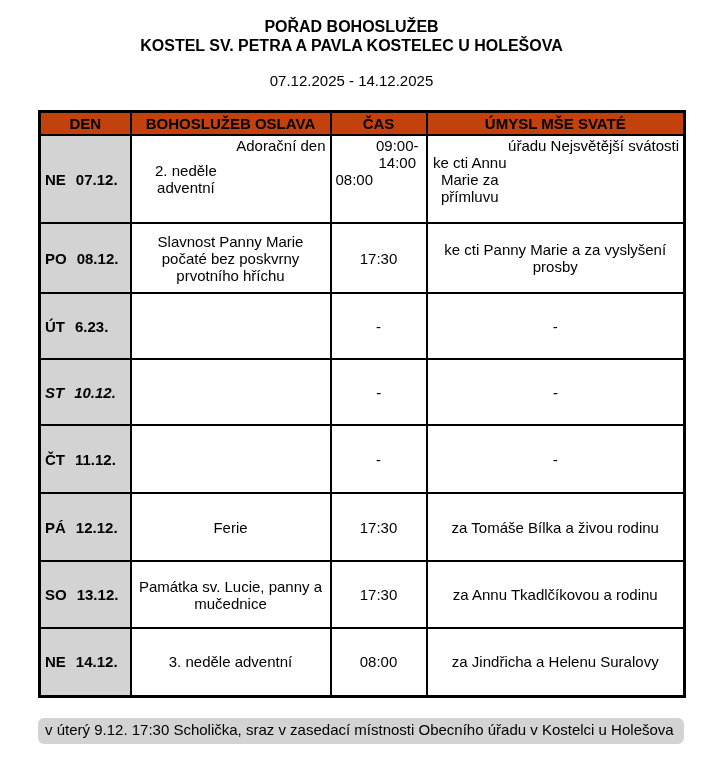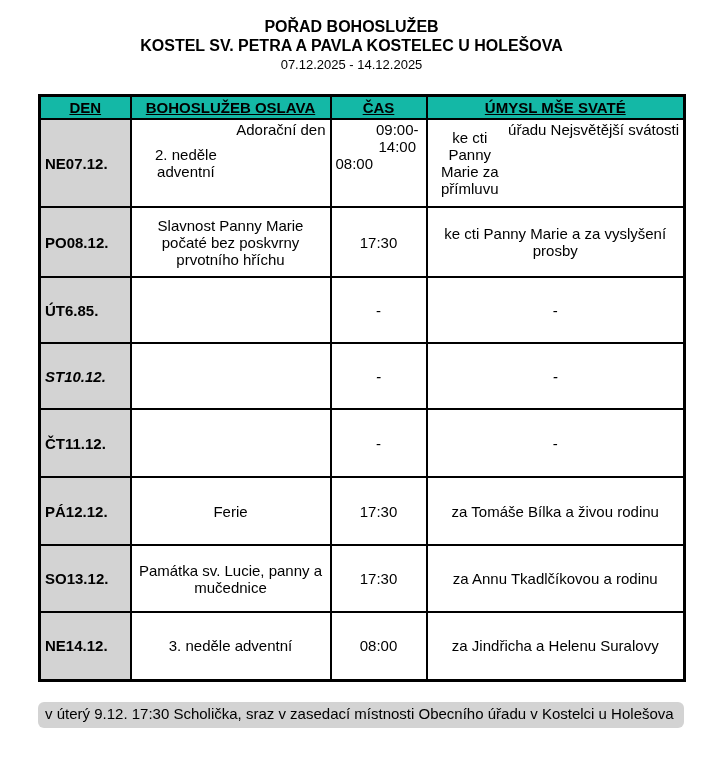--- a/index.html
+++ b/index.html
@@ -27,54 +27,55 @@
     font-size: 16px;
     font-weight: bold;
     line-height: 19px;
   }
   .title-line2 {
     font-size: 16px;
     font-weight: bold;
     line-height: 19px;
   }
   .title-line3 {
-    font-size: 13px;
+    font-size: 15px;
     font-weight: normal;
     line-height: 19px;
+    margin-top: 16px;
   }
   table.schedule {
     border-collapse: collapse;
     table-layout: fixed;
     margin: 20px 0 0 38px;
     border: 3px solid #000000;
   }
   table.schedule th,
   table.schedule td {
     border: 2px solid #000000;
     font-size: 15px;
     text-align: center;
     vertical-align: middle;
     padding: 0 4px;
     overflow: hidden;
   }
   table.schedule th {
-    background: #14b8a6;
+    background: #c2410c;
     font-weight: bold;
     height: 23px;
     padding: 2px 2px;
-    text-decoration: underline;
   }
   td.day-cell {
     background: #d3d3d3;
     font-weight: bold;
     text-align: left;
     padding: 0 2px 0 5px;
   }
   .day-wrap {
     display: flex;
+    gap: 10px;
     align-items: baseline;
     white-space: nowrap;
   }
   
   td.stack { padding: 0 4px; }
   .stack-box {
     height: 84px;
     display: flex;
     flex-direction: row;
   }
@@ -149,21 +150,21 @@
           </div>
         </td>
         <td class="stack">
           <div class="stack-box">
             <div class="stack-top">08:00</div>
             <div class="stack-bottom">09:00-14:00</div>
           </div>
         </td>
         <td class="stack">
           <div class="stack-box">
-            <div class="stack-top">ke cti Panny Marie za přímluvu</div>
+            <div class="stack-top">ke cti Annu Marie za přímluvu</div>
             <div class="stack-bottom">úřadu Nejsvětější svátosti</div>
           </div>
         </td>
       </tr>
 
       <tr class="r1">
         <td class="day-cell">
           <div class="day-wrap">
             <span>PO</span>
             <span>08.12.</span>
@@ -171,21 +172,21 @@
         </td>
         <td>Slavnost Panny Marie počaté bez poskvrny prvotního hříchu</td>
         <td>17:30</td>
         <td>ke cti Panny Marie a za vyslyšení prosby</td>
       </tr>
 
       <tr class="r2">
         <td class="day-cell">
           <div class="day-wrap">
             <span>ÚT</span>
-            <span>6.85.</span>
+            <span>6.23.</span>
           </div>
         </td>
         <td></td>
         <td>-</td>
         <td>-</td>
       </tr>
 
       <tr class="r3">
         <td class="day-cell">
           <div class="day-wrap">

